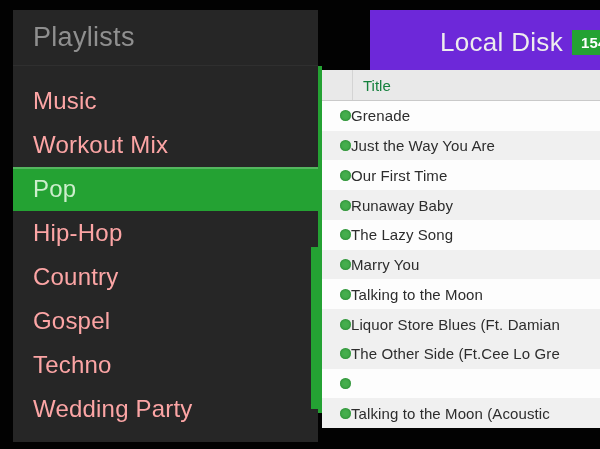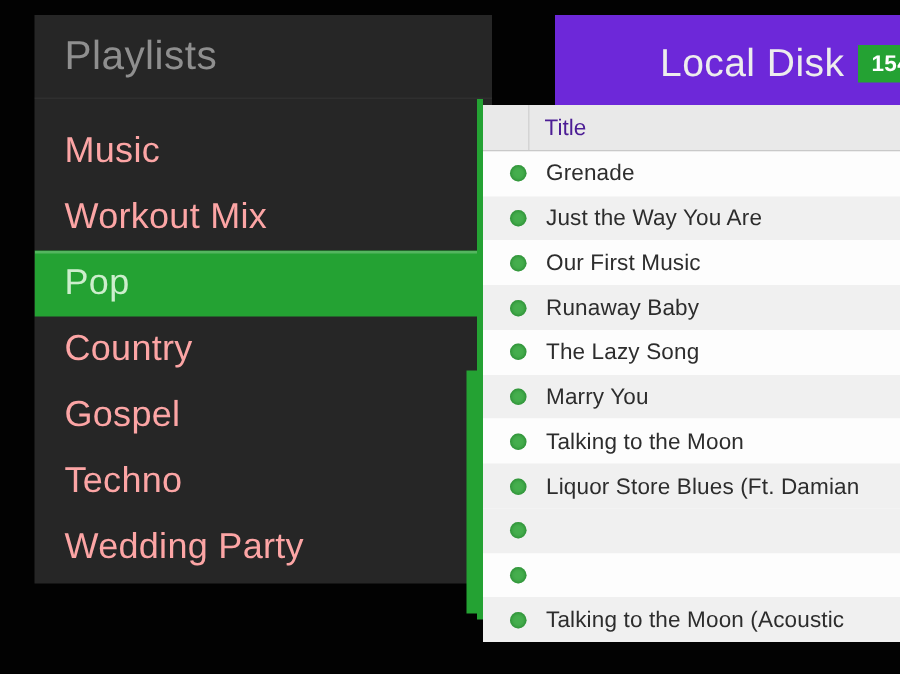--- a/index.html
+++ b/index.html
@@ -13,22 +13,22 @@
     position: relative;
     width: 600px;
     height: 449px;
     background: #020202;
     overflow: hidden;
   }
 
   
   .sidebar {
     position: absolute;
-    left: 23px; top: 10px;
-    width: 305px; height: 379px;
+    left: 13px; top: 10px;
+    width: 305px; height: 432px;
     background: #262626;
     overflow: hidden;
   }
   .sidebar-header {
     height: 55px;
     display: flex;
     align-items: center;
     padding-left: 20px;
     font-size: 27px;
     font-weight: 300;
@@ -129,21 +129,21 @@
   .th-icon-col {
     width: 30px;
     flex: 0 0 30px;
     border-right: 1px solid #d4d4d4;
   }
   .th-title {
     display: flex;
     align-items: center;
     padding-left: 10px;
     font-size: 15px;
-    color: #4c1d95;
+    color: #15803d;
   }
   .tbody {
     flex: 1;
     display: flex;
     flex-direction: column;
   }
   .trow {
     flex: 1;
     display: flex;
     align-items: center;
@@ -155,21 +155,20 @@
   .trow.alt { background: #f0f0f0; }
   .track-dot {
     flex: 0 0 11px;
     width: 11px; height: 11px;
     border-radius: 50%;
     margin-left: 18px;
     background: var(--dot);
     box-shadow: inset 0 0 2px 1px rgba(20,110,30,0.45);
   }
   .track-title {
-    margin-left: 13px;
     font-size: 15px;
     color: #2d2d2d;
     letter-spacing: 0.1px;
   }
 </style>
 </head>
 <body>
 
 <div class="stage">
 
@@ -177,20 +176,23 @@
     <div class="sidebar-header">Playlists</div>
     <div class="sidebar-items" id="sidebar-items">
         <div class="side-item">
           <span>Music</span>
         </div>
         <div class="side-item">
           <span>Workout Mix</span>
         </div>
         <div class="side-item selected">
           <span>Pop</span>
+        </div>
+        <div class="side-item">
+          <span>Hip-Hop</span>
         </div>
         <div class="side-item">
           <span>Country</span>
         </div>
         <div class="side-item">
           <span>Gospel</span>
         </div>
         <div class="side-item">
           <span>Techno</span>
         </div>
@@ -217,21 +219,21 @@
         <div class="trow">
           <span class="track-dot"></span>
           <span class="track-title">Grenade</span>
         </div>
         <div class="trow alt">
           <span class="track-dot"></span>
           <span class="track-title">Just the Way You Are</span>
         </div>
         <div class="trow">
           <span class="track-dot"></span>
-          <span class="track-title">Our First Music</span>
+          <span class="track-title">Our First Time</span>
         </div>
         <div class="trow alt">
           <span class="track-dot"></span>
           <span class="track-title">Runaway Baby</span>
         </div>
         <div class="trow">
           <span class="track-dot"></span>
           <span class="track-title">The Lazy Song</span>
         </div>
         <div class="trow alt">
@@ -241,20 +243,21 @@
         <div class="trow">
           <span class="track-dot"></span>
           <span class="track-title">Talking to the Moon</span>
         </div>
         <div class="trow alt">
           <span class="track-dot"></span>
           <span class="track-title">Liquor Store Blues (Ft. Damian</span>
         </div>
         <div class="trow alt">
           <span class="track-dot"></span>
+          <span class="track-title">The Other Side (Ft.Cee Lo Gre</span>
         </div>
         <div class="trow">
           <span class="track-dot"></span>
         </div>
         <div class="trow alt">
           <span class="track-dot"></span>
           <span class="track-title">Talking to the Moon (Acoustic</span>
         </div>
       </div>
   </main>

